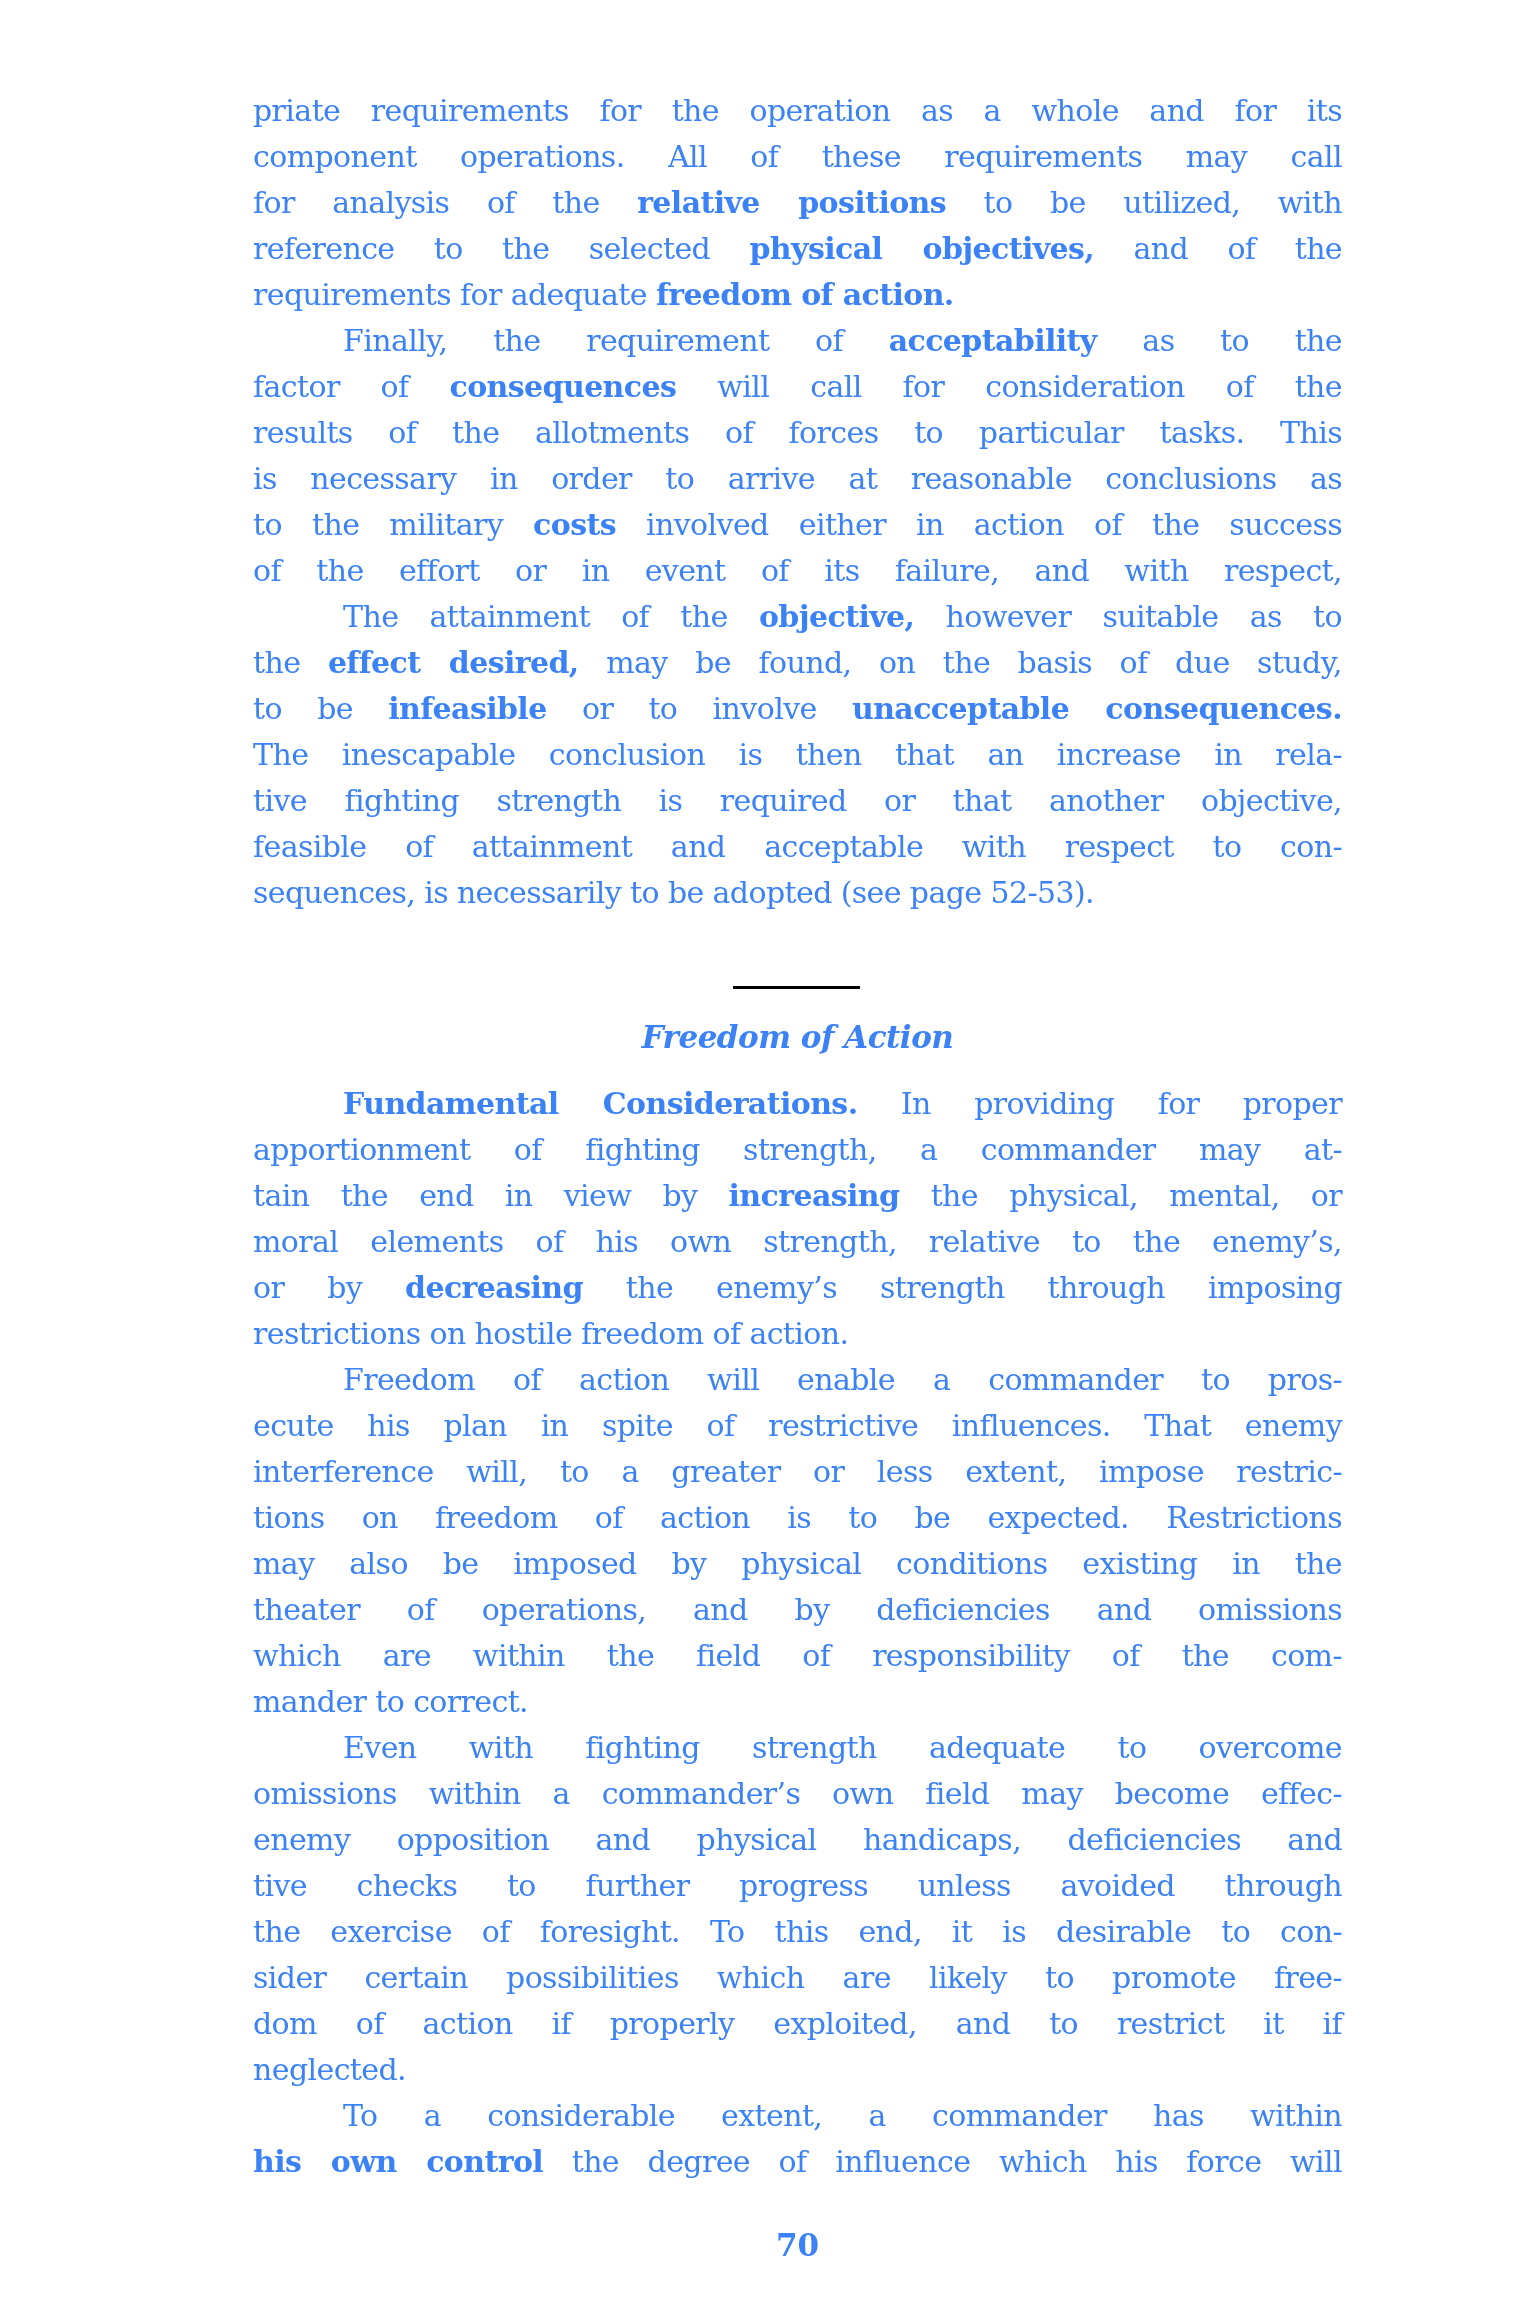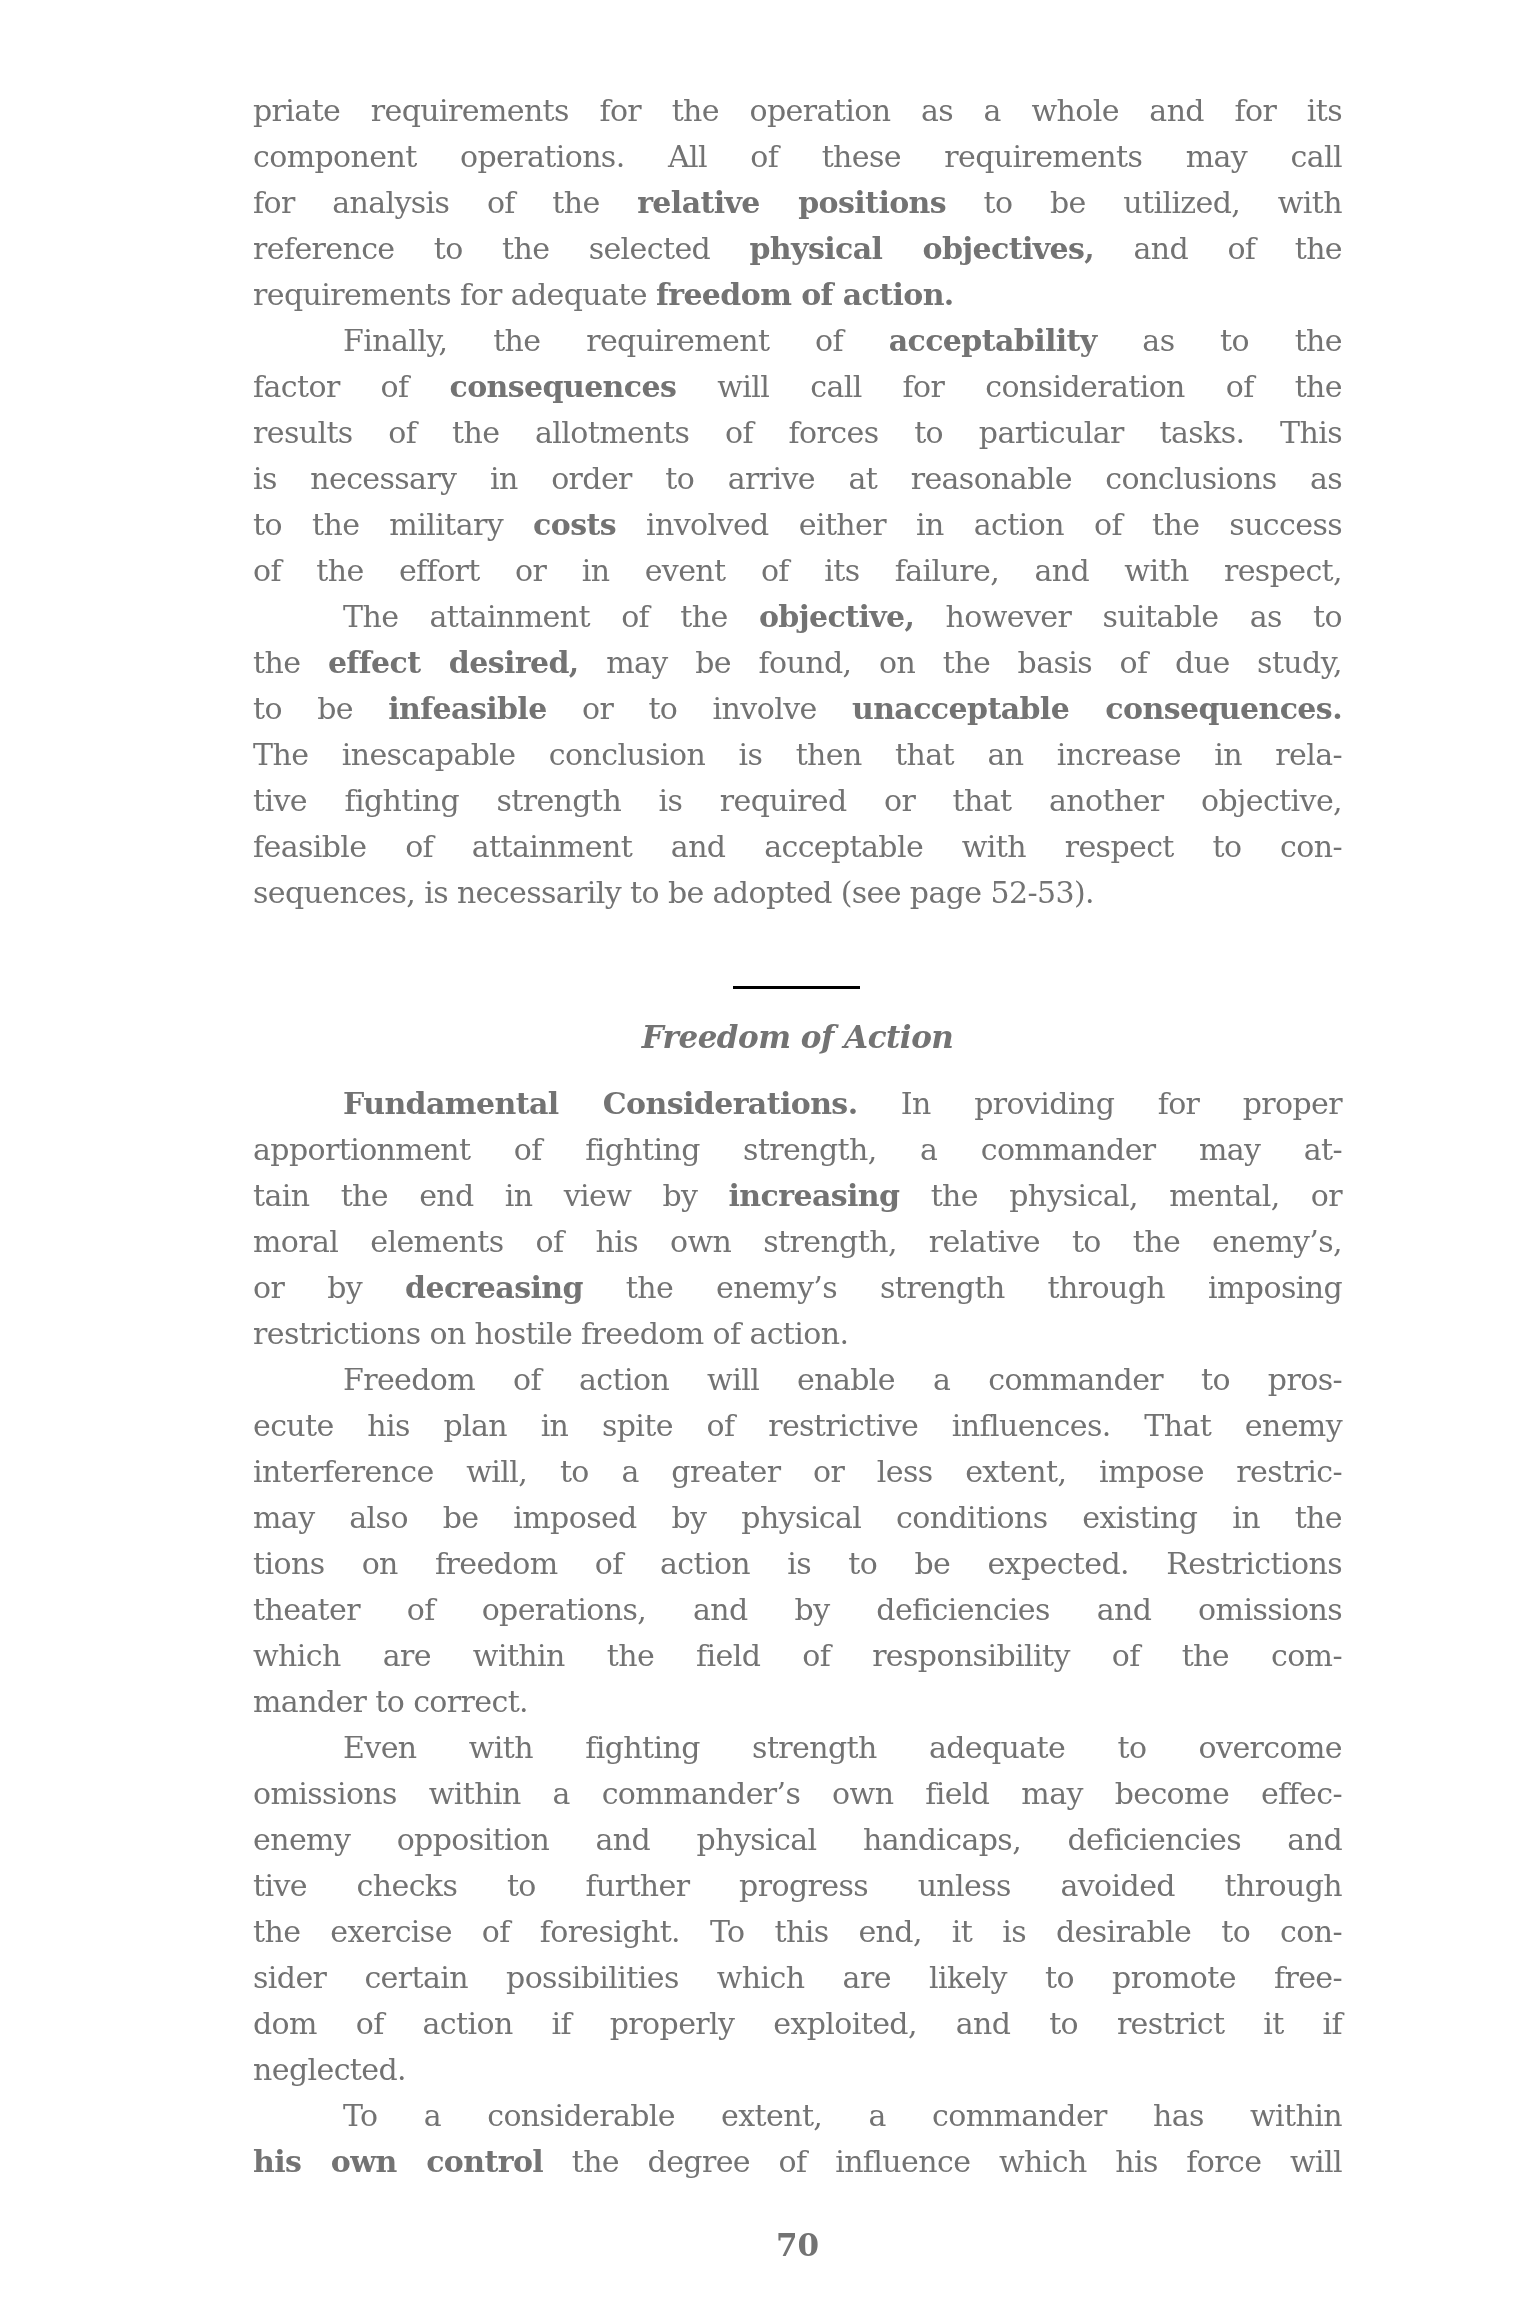--- a/index.html
+++ b/index.html
@@ -1,17 +1,17 @@
 <!DOCTYPE html>
 <html><head>
 <meta charset="utf-8">
 <style>
   html, body { margin: 0; padding: 0; background: #ffffff; }
   body { width: 1525px; height: 2299px; position: relative; overflow: hidden; }
-  .page { position: absolute; left: 0; top: 0; width: 1525px; height: 2299px; background: #ffffff; color: #737373;
+  .page { position: absolute; left: 0; top: 0; width: 1525px; height: 2299px; background: #ffffff; color: #3b82f6;
           font-family: "DejaVu Serif", "Liberation Serif", serif; }
   .block { position: absolute; left: 253px; width: 1089px; }
   .line { height: 46px; line-height: 46px; font-size: 30px; white-space: nowrap; text-align: justify; text-align-last: justify; overflow: visible; letter-spacing: -0.6px; word-spacing: 0px; }
   .line.last { text-align: right; text-align-last: left; }
   .line.indent { padding-left: 90px; }
   .line b { font-weight: bold; }
   .divider { position: absolute; left: 733px; top: 986px; width: 127px; height: 3px; background: #000000; }
   .heading { position: absolute; left: 253px; width: 1089px; top: 1014px; height: 46px; line-height: 46px; text-align: center; font-size: 31px; font-weight: bold; letter-spacing: -0.5px; font-style: italic; }
   .page-number { position: absolute; left: 253px; width: 1089px; top: 2222px; height: 46px; line-height: 46px; text-align: center; font-size: 31px; font-weight: bold; }
 </style>
@@ -53,22 +53,22 @@
         <div class="line"><span>apportionment of fighting strength, a commander may at-</span></div>
         <div class="line"><span>tain the end in view by </span><b>increasing</b><span> the physical, mental, or</span></div>
         <div class="line"><span>moral elements of his own strength, relative to the enemy’s,</span></div>
         <div class="line"><span>or by </span><b>decreasing</b><span> the enemy’s strength through imposing</span></div>
         <div class="line last"><span>restrictions on hostile freedom of action.</span></div>
       </div>
       <div>
         <div class="line indent"><span>Freedom of action will enable a commander to pros-</span></div>
         <div class="line"><span>ecute his plan in spite of restrictive influences. That enemy</span></div>
         <div class="line"><span>interference will, to a greater or less extent, impose restric-</span></div>
+        <div class="line"><span>tions on freedom of action is to be expected. Restrictions</span></div>
         <div class="line"><span>may also be imposed by physical conditions existing in the</span></div>
-        <div class="line"><span>tions on freedom of action is to be expected. Restrictions</span></div>
         <div class="line"><span>theater of operations, and by deficiencies and omissions</span></div>
         <div class="line"><span>which are within the field of responsibility of the com-</span></div>
         <div class="line last"><span>mander to correct.</span></div>
       </div>
       <div>
         <div class="line indent"><span>Even with fighting strength adequate to overcome</span></div>
         <div class="line"><span>omissions within a commander’s own field may become effec-</span></div>
         <div class="line"><span>enemy opposition and physical handicaps, deficiencies and</span></div>
         <div class="line"><span>tive checks to further progress unless avoided through</span></div>
         <div class="line"><span>the exercise of foresight. To this end, it is desirable to con-</span></div>

